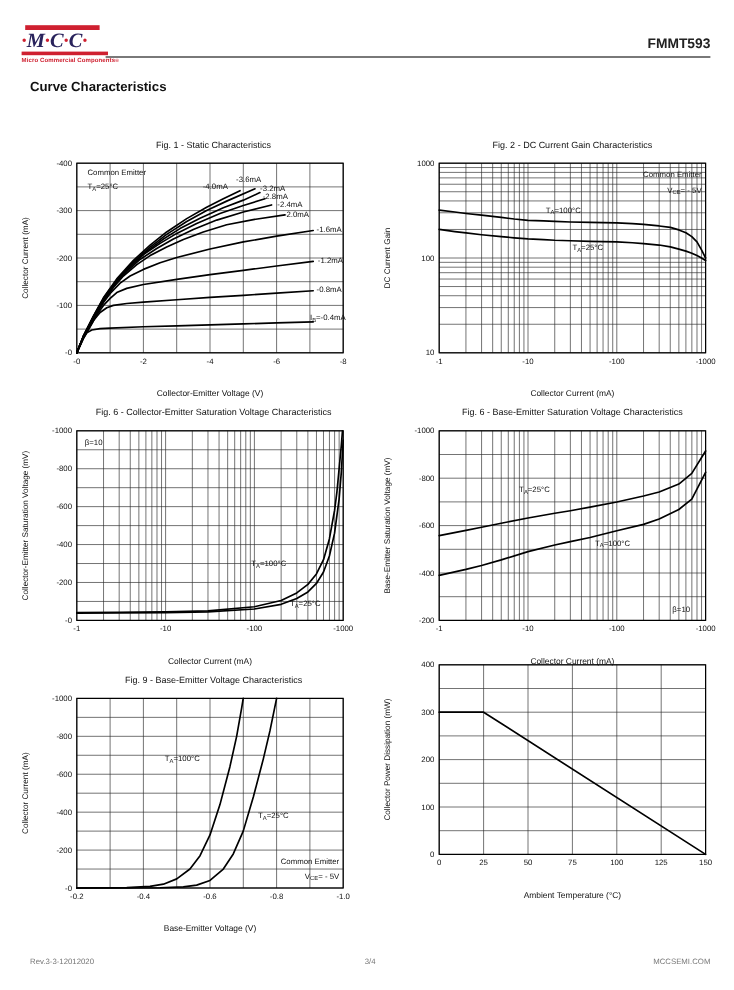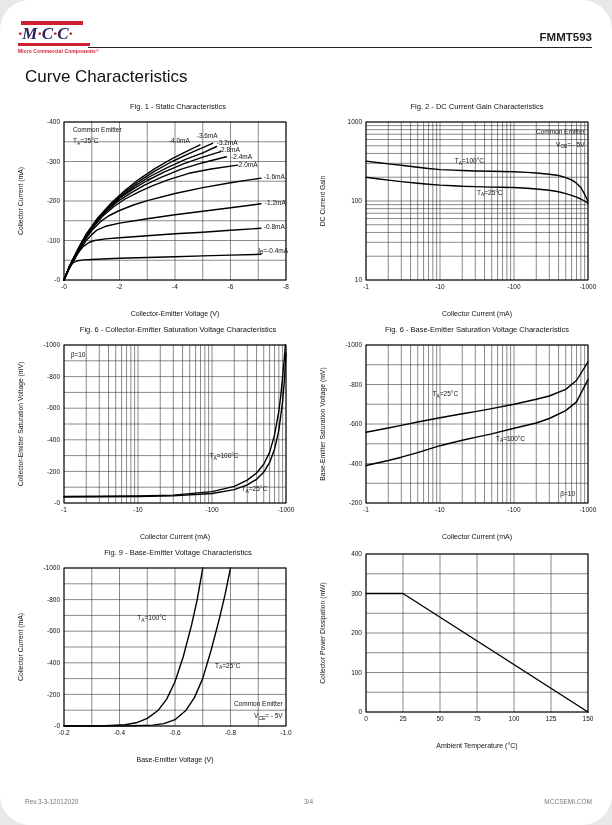--- a/index.html
+++ b/index.html
@@ -1,35 +1,35 @@
 <!DOCTYPE html>
 <html><head>
 <meta charset="utf-8">
 <style>
   html,body{margin:0;padding:0;background:#e8e8e8;}
   #page{position:relative;width:612px;height:825px;background:#ffffff;
-        font-family:"Liberation Sans",sans-serif;color:#111;overflow:hidden;border-radius:30px;}
+        font-family:"Liberation Sans",sans-serif;color:#111;overflow:hidden;}
   
   #logo{position:absolute;left:18px;top:21px;width:84px;}
   .logo-bar-top{width:62px;height:3.5px;background:#cf2030;margin-left:3px;}
   .logo-letters{font-family:"Liberation Serif",serif;font-style:italic;font-weight:bold;
                 font-size:17px;line-height:17px;color:#29235c;letter-spacing:0px;white-space:nowrap;}
   .logo-letters .dot{color:#cf2030;font-weight:bold;}
   .logo-bar-bottom{width:72px;height:3.5px;background:#cf2030;margin-top:1px;}
   .logo-tagline{font-size:5px;font-weight:bold;color:#cf2030;white-space:nowrap;margin-top:1.5px;letter-spacing:0.1px;}
   .logo-reg{font-size:4px;color:#cf2030;vertical-align:top;}
   #part-number{position:absolute;right:20px;top:31px;font-size:11.5px;font-weight:bold;color:#222;}
   #header-rule{position:absolute;left:88px;right:20px;top:47px;border-top:1.3px solid #222;}
-  #page-heading{position:absolute;left:25px;top:67px;font-size:17px;font-weight:normal;color:#111;}
+  #page-heading{position:absolute;left:25px;top:67px;font-size:11px;font-weight:bold;color:#111;}
   
   #charts{position:absolute;left:14px;top:100px;display:grid;
           grid-template-columns:302px 296px;grid-auto-rows:223px;}
   .chart-block{position:relative;}
   .chart-title{font-size:7.5px;color:#111;text-align:center;height:14px;line-height:14px;
-               padding-left:26px;white-space:nowrap;}
+               padding-left:26px;white-space:nowrap;margin-top:14px;}
   svg text{font-family:"Liberation Sans",sans-serif;fill:#111;}
   
   #footer{position:absolute;left:25px;right:20px;top:798px;font-size:6.5px;color:#777;}
   #footer .f-left{position:absolute;left:0;}
   #footer .f-center{position:absolute;left:0;right:0;text-align:center;}
   #footer .f-right{position:absolute;right:0;}
 </style>
 </head>
 <body>
 

